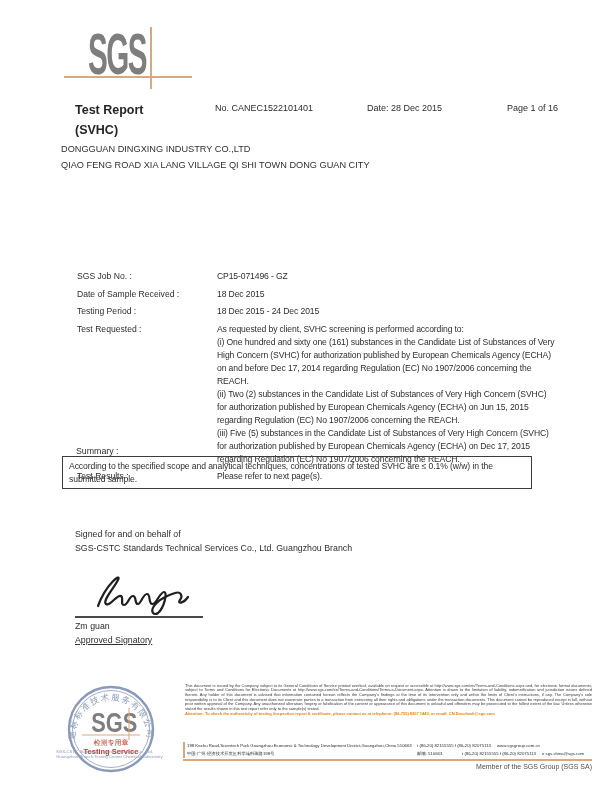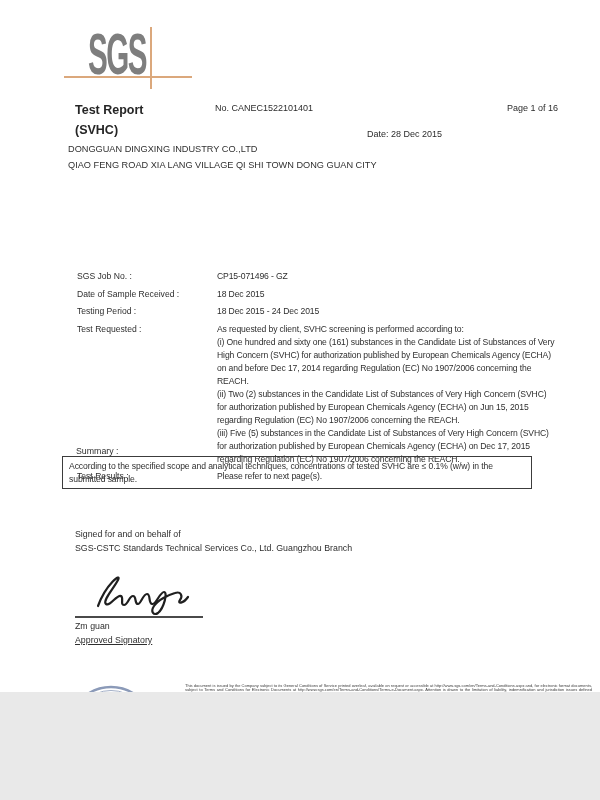--- a/index.html
+++ b/index.html
@@ -1,39 +1,39 @@
 <!DOCTYPE html>
 <html><head>
 <meta charset="utf-8">
 <style>
   * { margin:0; padding:0; box-sizing:border-box; }
   html,body { background:#e9e9e9; }
   body { font-family:"Liberation Sans","DejaVu Sans",sans-serif; }
   .page {
-    position:relative; width:600px; height:692px; margin:0 auto;
+    position:relative; width:600px; height:800px; margin:0 auto;
     background:#ffffff; color:#2e2e2e; overflow:hidden;
   }
 
   
   .logo-text{
     position:absolute; left:88px; top:26px; font-size:57px; font-weight:bold;
     color:#7e7e7e; letter-spacing:-3px; line-height:1;
     transform:scaleX(.52); transform-origin:left top;
     font-family:"Liberation Sans",sans-serif;
   }
   .logo-hline{ position:absolute; left:64px; top:76px; width:128px; height:2px; background:#dba87c; }
   .logo-vline{ position:absolute; left:150px; top:27px; width:2px; height:62px; background:#dba87c; }
 
   
   .title{ position:absolute; left:75px; top:100px; font-size:12.5px; font-weight:bold; line-height:20px; color:#252525;}
   .hmeta{ position:absolute; top:103px; font-size:9px; color:#2c2c2c; }
-  .h-no{ left:215px; } .h-date{ left:367px;margin-top:26px; } .h-page{ left:467px;padding-left:40px; }
+  .h-no{ left:215px; } .h-date{ left:367px; } .h-page{ left:467px;padding-left:40px; }
 
   
-  .client{ position:absolute; left:68px; top:142px; font-size:9.2px; line-height:15.5px; color:#303030; }
+  .client{ position:absolute; left:61px; top:142px; font-size:9.2px; line-height:15.5px; color:#303030; }
 
   
   .intro{ position:absolute; left:75px; top:207px; font-size:8.8px; color:#2e2e2e; }
 
   
   .fields{ position:absolute; left:77px; top:222px; width:478px;margin-top:48px; }
   .frow{ display:flex; margin-bottom:4.6px; }
   .flabel{ width:140px; flex:0 0 140px; font-size:8.6px; line-height:13px; color:#2e2e2e; }
   .fvalue{ width:338px; flex:1; font-size:8.6px; line-height:13px; letter-spacing:-.12px; color:#2e2e2e; white-space:pre-line; }
 

